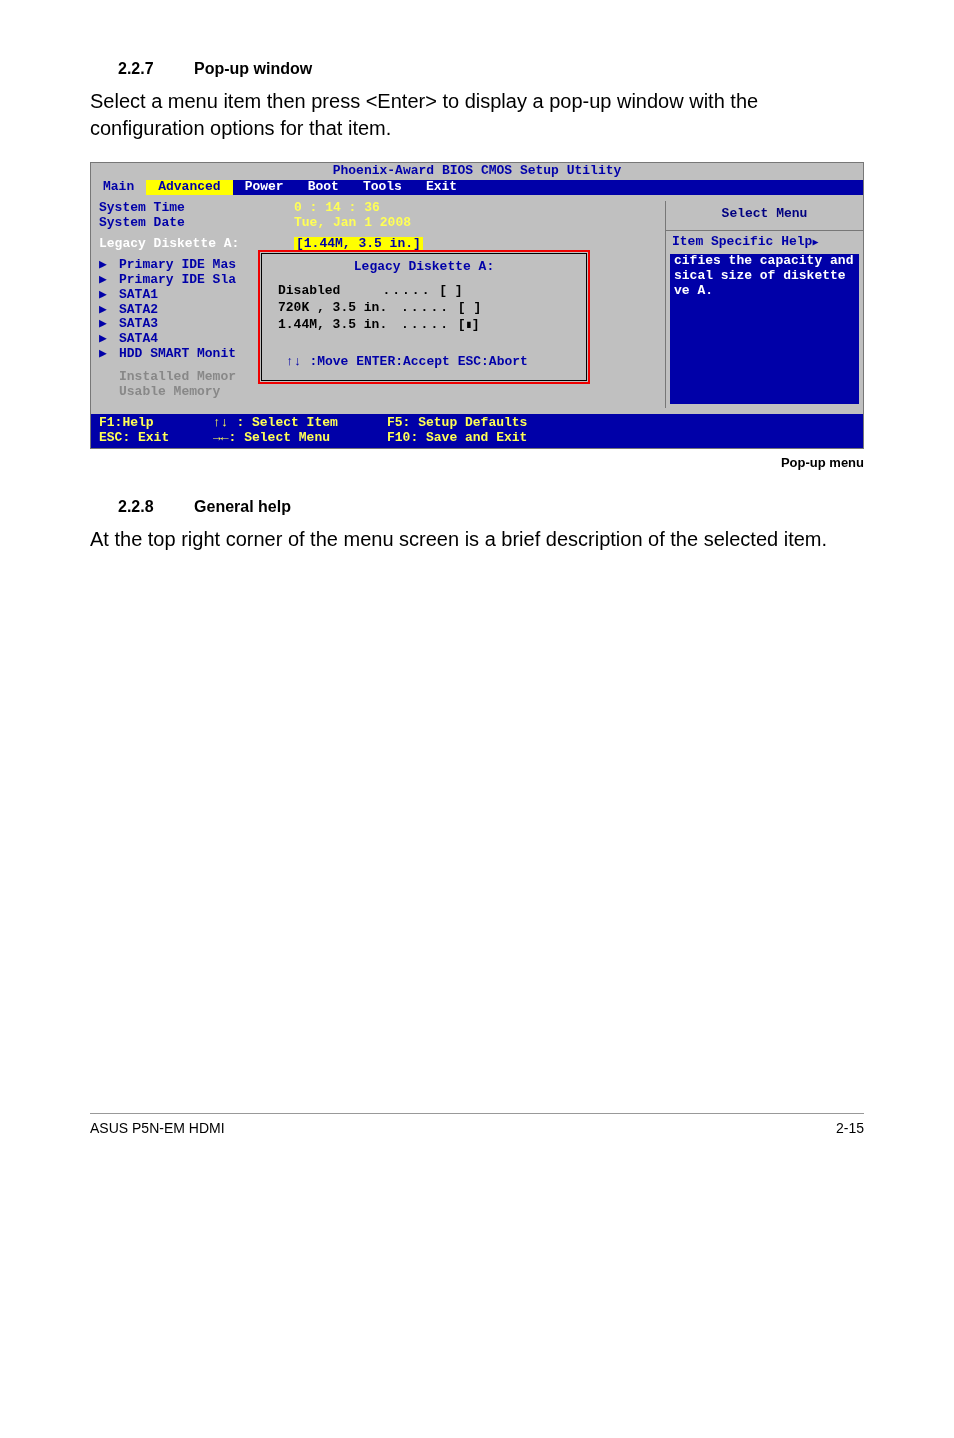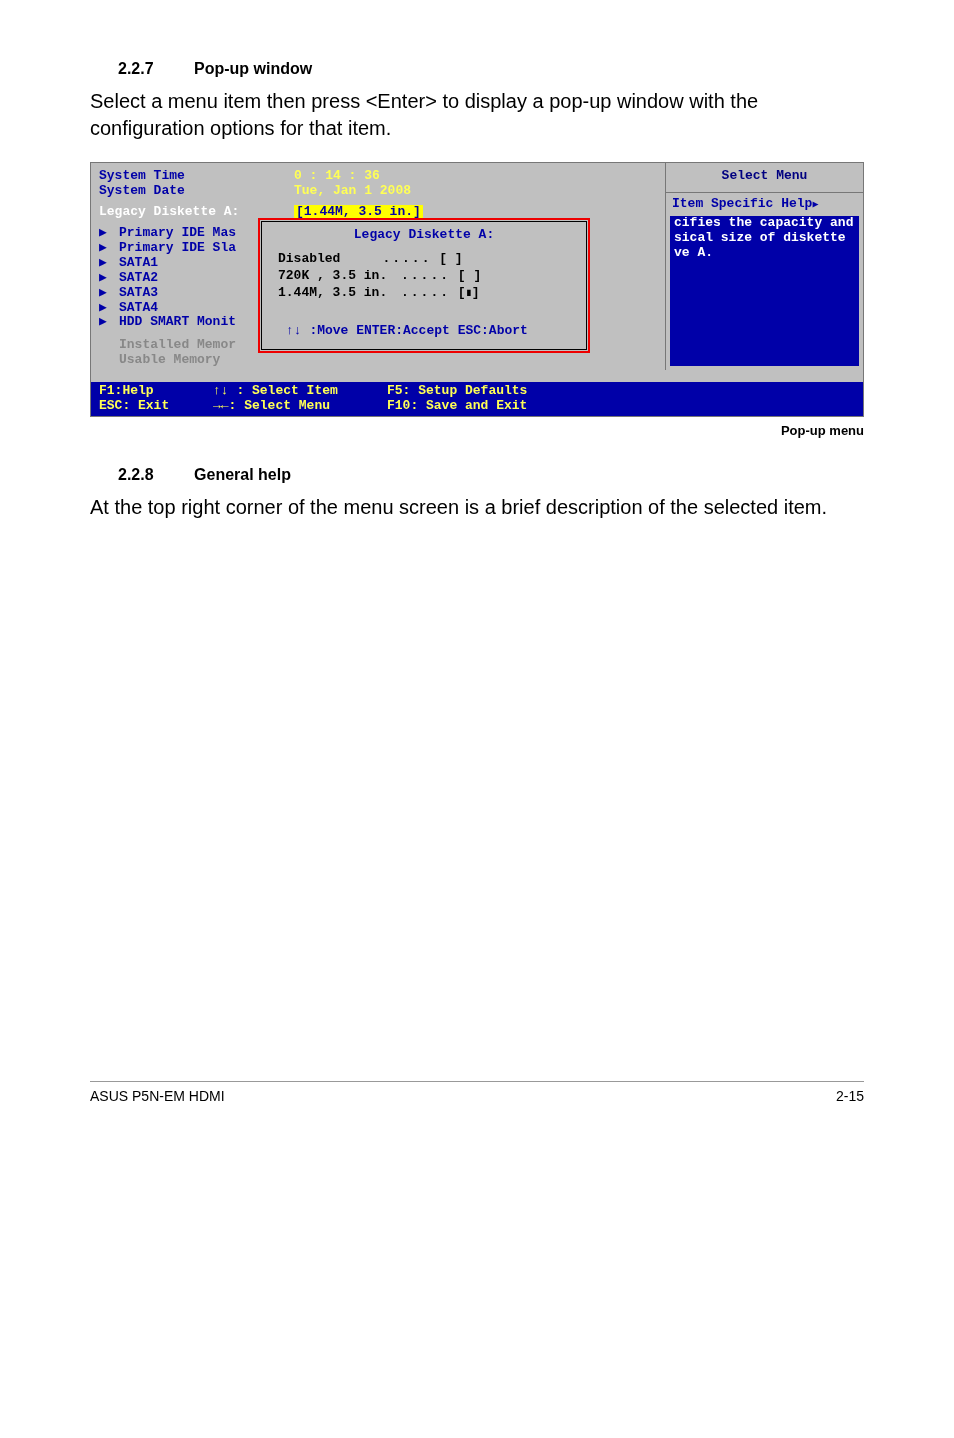--- a/index.html
+++ b/index.html
@@ -32,21 +32,21 @@
   }
   .bios-menubar {
     background: #0000a8;
     color: #fff;
     display: flex;
     align-items: stretch;
   }
   .tab { padding: 0 12px; font-weight: bold; }
   .tab.sel { background:#c0c0c0; color:#0000a8; }
   .tab.hl  { background:#ffff00; color:#0000a8; }
-  .bios-body { display:flex; align-items:flex-start; }
+  .bios-body { display:flex; align-items:center; }
   .bios-left { flex:1; background:#c0c0c0; position:relative; padding: 6px 8px 14px 8px; }
   .bios-right { width: 198px; background:#c0c0c0; border-left:1px solid #777; padding:0; }
   .sys-line { display:flex; }
   .sys-label { color:#0000a8; font-weight:bold; width:195px; }
   .sys-value { color:#ffff55; font-weight:bold; }
   .diskette-line { color:#fff; font-weight:bold; width:195px;}
   .diskette-val { color:#0000a8; font-weight:bold; background:#ffff00; padding:0 2px; }
   .sub-list { margin-top:6px; }
   .sub-list .row { color:#0000a8; font-weight:bold; }
   .sub-list .arrow { display:inline-block; width:16px; color:#0000a8; font-weight:bold; margin-right:4px; }
@@ -89,20 +89,29 @@
 </head>
 <body>
 
 <h2>
   <span class="secnum">2.2.7</span>
   <span>Pop-up window</span>
 </h2>
 <p class="body">Select a menu item then press &lt;Enter&gt; to display a pop-up window with the configuration options for that item.</p>
 
 <div class="bios-frame">
+  <div class="bios-title">Phoenix-Award BIOS CMOS Setup Utility</div>
+  <div class="bios-menubar">
+    <span class="tab sel">Main</span>
+    <span class="tab hl">Advanced</span>
+    <span class="tab">Power</span>
+    <span class="tab">Boot</span>
+    <span class="tab">Tools</span>
+    <span class="tab">Exit</span>
+  </div>
   <div class="bios-body">
     <div class="bios-left">
       <div class="sys-line">
         <span class="sys-label">System Time</span>
         <span class="sys-value">0 : 14 : 36</span>
       </div>
       <div class="sys-line">
         <span class="sys-label">System Date</span>
         <span class="sys-value">Tue, Jan  1 2008</span>
       </div>

